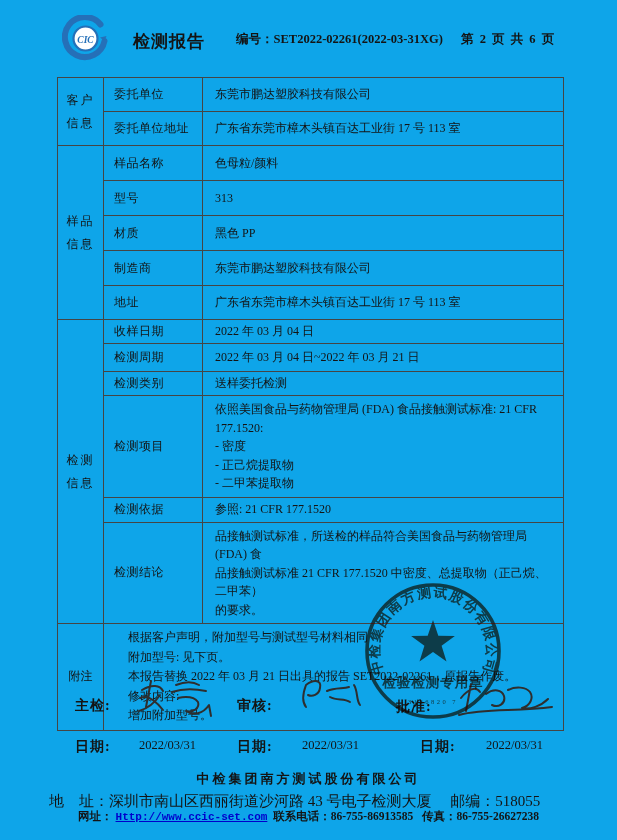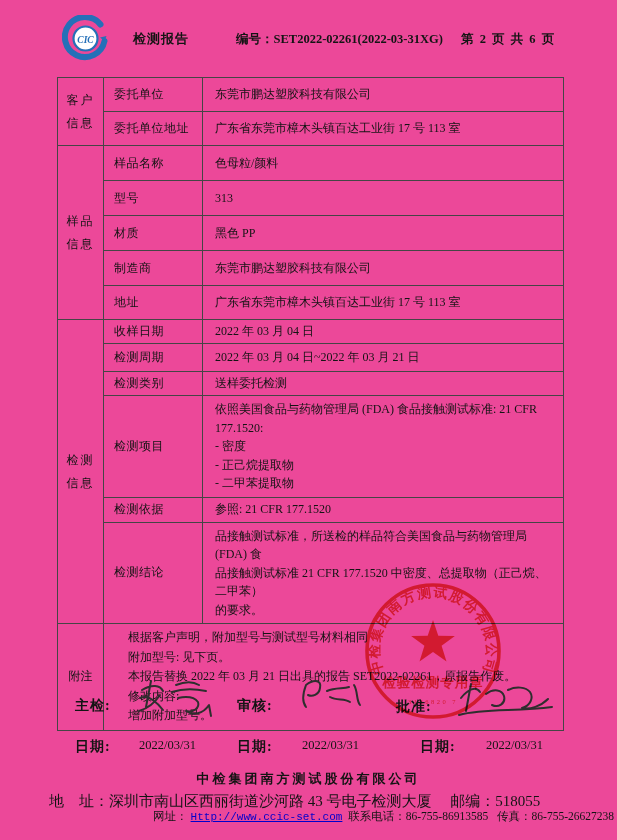--- a/index.html
+++ b/index.html
@@ -1,24 +1,24 @@
 <!DOCTYPE html>
 <html><head>
 <meta charset="utf-8">
 <style>
   * { margin:0; padding:0; box-sizing:border-box; }
   html,body { background:#e8e8e8; }
   .page {
     position:relative; width:617px; height:840px; margin:0 auto;
-    background:#ec4899; overflow:hidden;
+    background:#0ea5e9; overflow:hidden;
     font-family:"Liberation Serif","DejaVu Serif",serif; color:#141414;
   }
   
   .logo { position:absolute; left:62px; top:15px; width:47px; height:47px; }
-  .hdr-title { position:absolute; left:133px; top:30px; font-size:13px; font-weight:bold; letter-spacing:1px; }
+  .hdr-title { position:absolute; left:133px; top:30px; font-size:17px; font-weight:bold; letter-spacing:1px; }
   .hdr-no { position:absolute; left:236px; top:31px; font-size:12.5px; font-weight:bold; }
   .hdr-page { position:absolute; left:461px; top:31px; font-size:12.5px; font-weight:bold; word-spacing:3px; }
   
   table.report { position:absolute; left:57px; top:77px; width:506px; border-collapse:collapse; table-layout:fixed; }
   table.report td { border:1px solid #454545; font-size:12px; vertical-align:middle; overflow:hidden; }
   col.c-sec { width:46px; } col.c-lbl { width:99px; } col.c-val { width:361px; }
   td.sec { text-align:center; }
   td.sec .secw { width:30px; margin:0 auto; line-height:23px; text-align:center; letter-spacing:2px; }
   td.lbl { padding-left:10px; letter-spacing:0.5px; }
   td.val { padding-left:12px; }
@@ -34,21 +34,21 @@
   .date-val  { position:absolute; font-size:12.5px; }
   .sig { position:absolute; }
   .sig path { fill:none; stroke:#2e2e2e; stroke-width:2; stroke-linecap:round; stroke-linejoin:round; }
   
   .stamp { position:absolute; left:360px; top:580px; width:146px; height:146px;
            mix-blend-mode:multiply; opacity:0.88; }
   
   .f-company { position:absolute; left:0; top:770px; width:617px; text-align:center;
                font-size:13px; font-weight:bold; letter-spacing:3px; }
   .f-addr { position:absolute; left:0; top:792px; width:589px; text-align:center; font-size:15px; }
-  .f-web  { position:absolute; left:0; top:809px; width:617px; text-align:right; font-size:11.5px; }
+  .f-web  { position:absolute; left:0; top:809px; width:617px; text-align:center; font-size:11.5px;font-weight:bold; }
   .f-web a { color:#0000cc; text-decoration:underline;
              font-family:"Liberation Mono","DejaVu Sans Mono",monospace; font-size:11px; }
   .f-web span.seg { margin:0 3px; }
 </style>
 </head>
 <body>
 
 <div class="page">
 
   <svg class="logo" viewBox="0 0 47 47">

